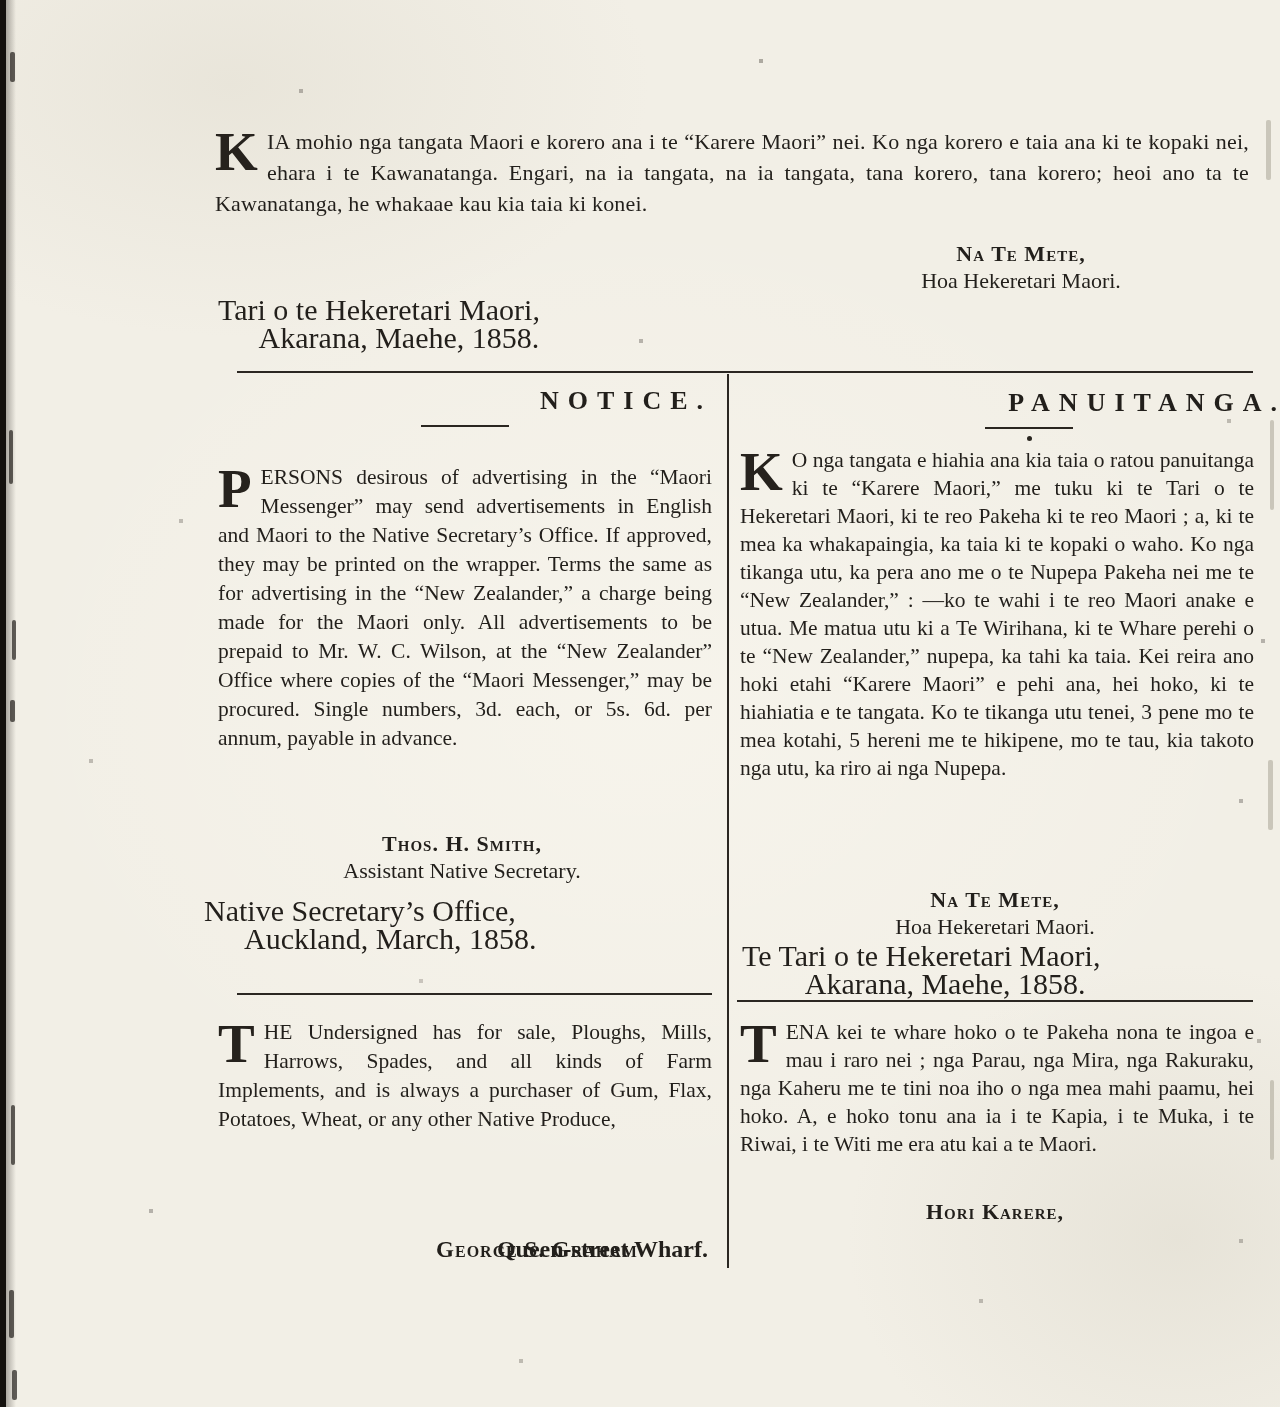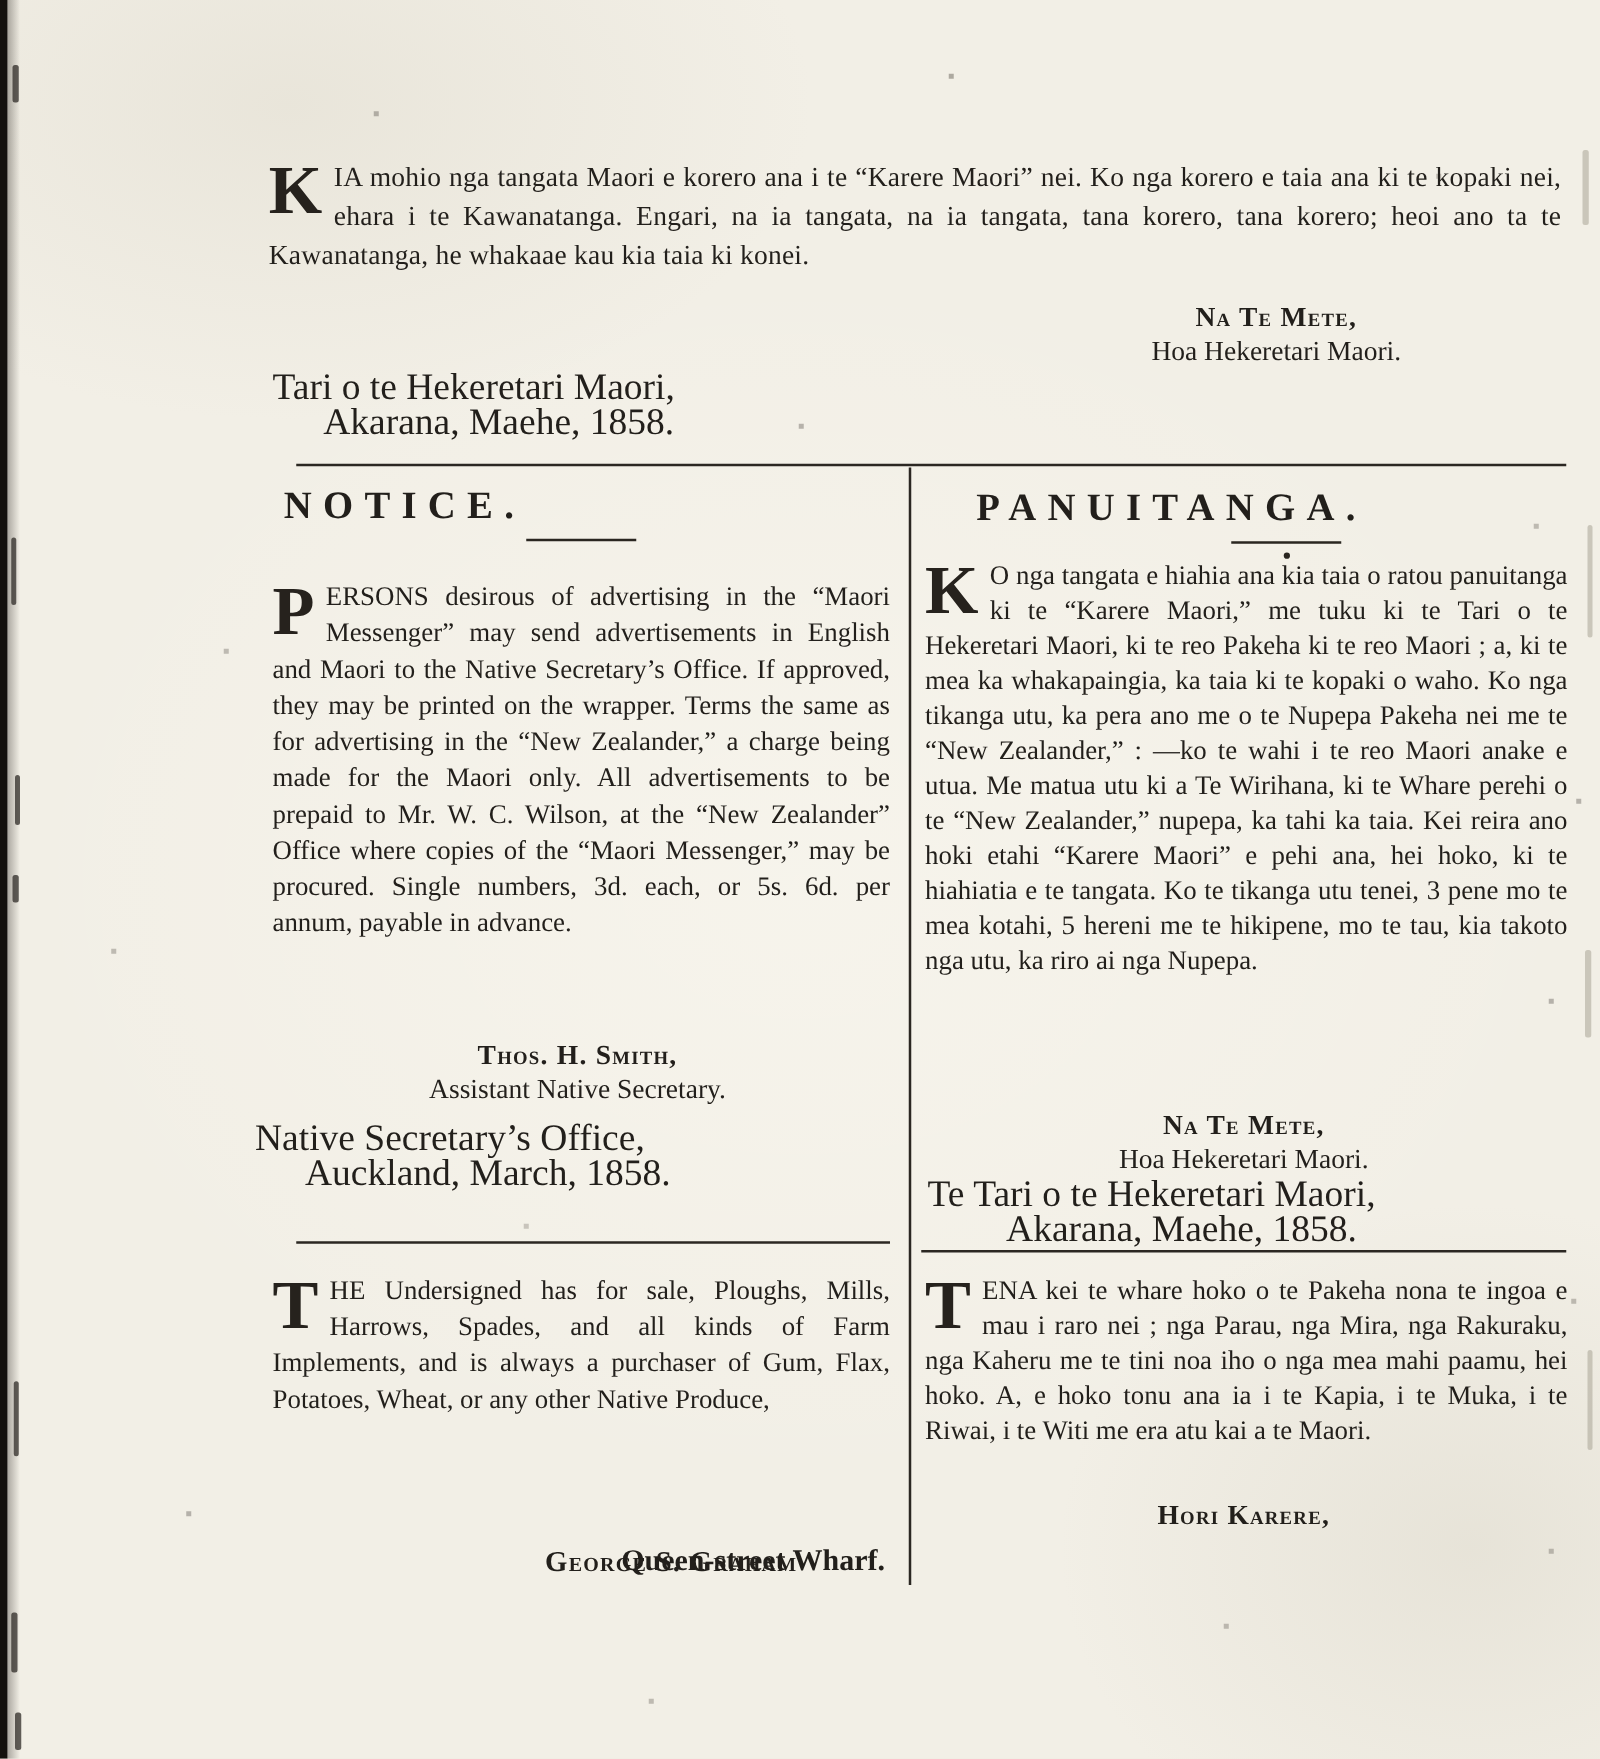--- a/index.html
+++ b/index.html
@@ -38,21 +38,21 @@
   .abs { position: absolute; }
   .para { text-align: justify; margin: 0; }
   .top-para { font-size: 22px; line-height: 31px; letter-spacing: 0.2px; }
   .col-para { font-size: 21.5px; line-height: 29px; }
   .col-para-r { font-size: 21.5px; line-height: 28px; }
   .dropcap {
     float: left; font-weight: 700; color: #26221d;
     font-size: 55px; line-height: 46px; padding: 3px 9px 0 0;
   }
   .heading {
-    text-align: left; font-size: 31px; font-weight: 700;
+    text-align: right; font-size: 26px; font-weight: 700;
     letter-spacing: 9px; text-indent: 9px;
   }
   .heading-rule { width: 88px; height: 0; border-top: 2.5px solid #2a2620; margin: 9px auto 0; }
   .heading-dot { width: 5px; height: 5px; border-radius: 50%; background: #2a2620; margin: 7px auto 0; }
   .sig { text-align: center; font-size: 22px; line-height: 27px; }
   .sig .name { font-variant: small-caps; letter-spacing: 1px; font-weight: 600; }
   .office { font-size: 30px; line-height: 28px; }
   .office .indent { padding-left: 40px; text-align: center; }
   .rule { background: #2b2722; height: 2px; }
   .vrule { background: #2b2722; width: 2px; }

